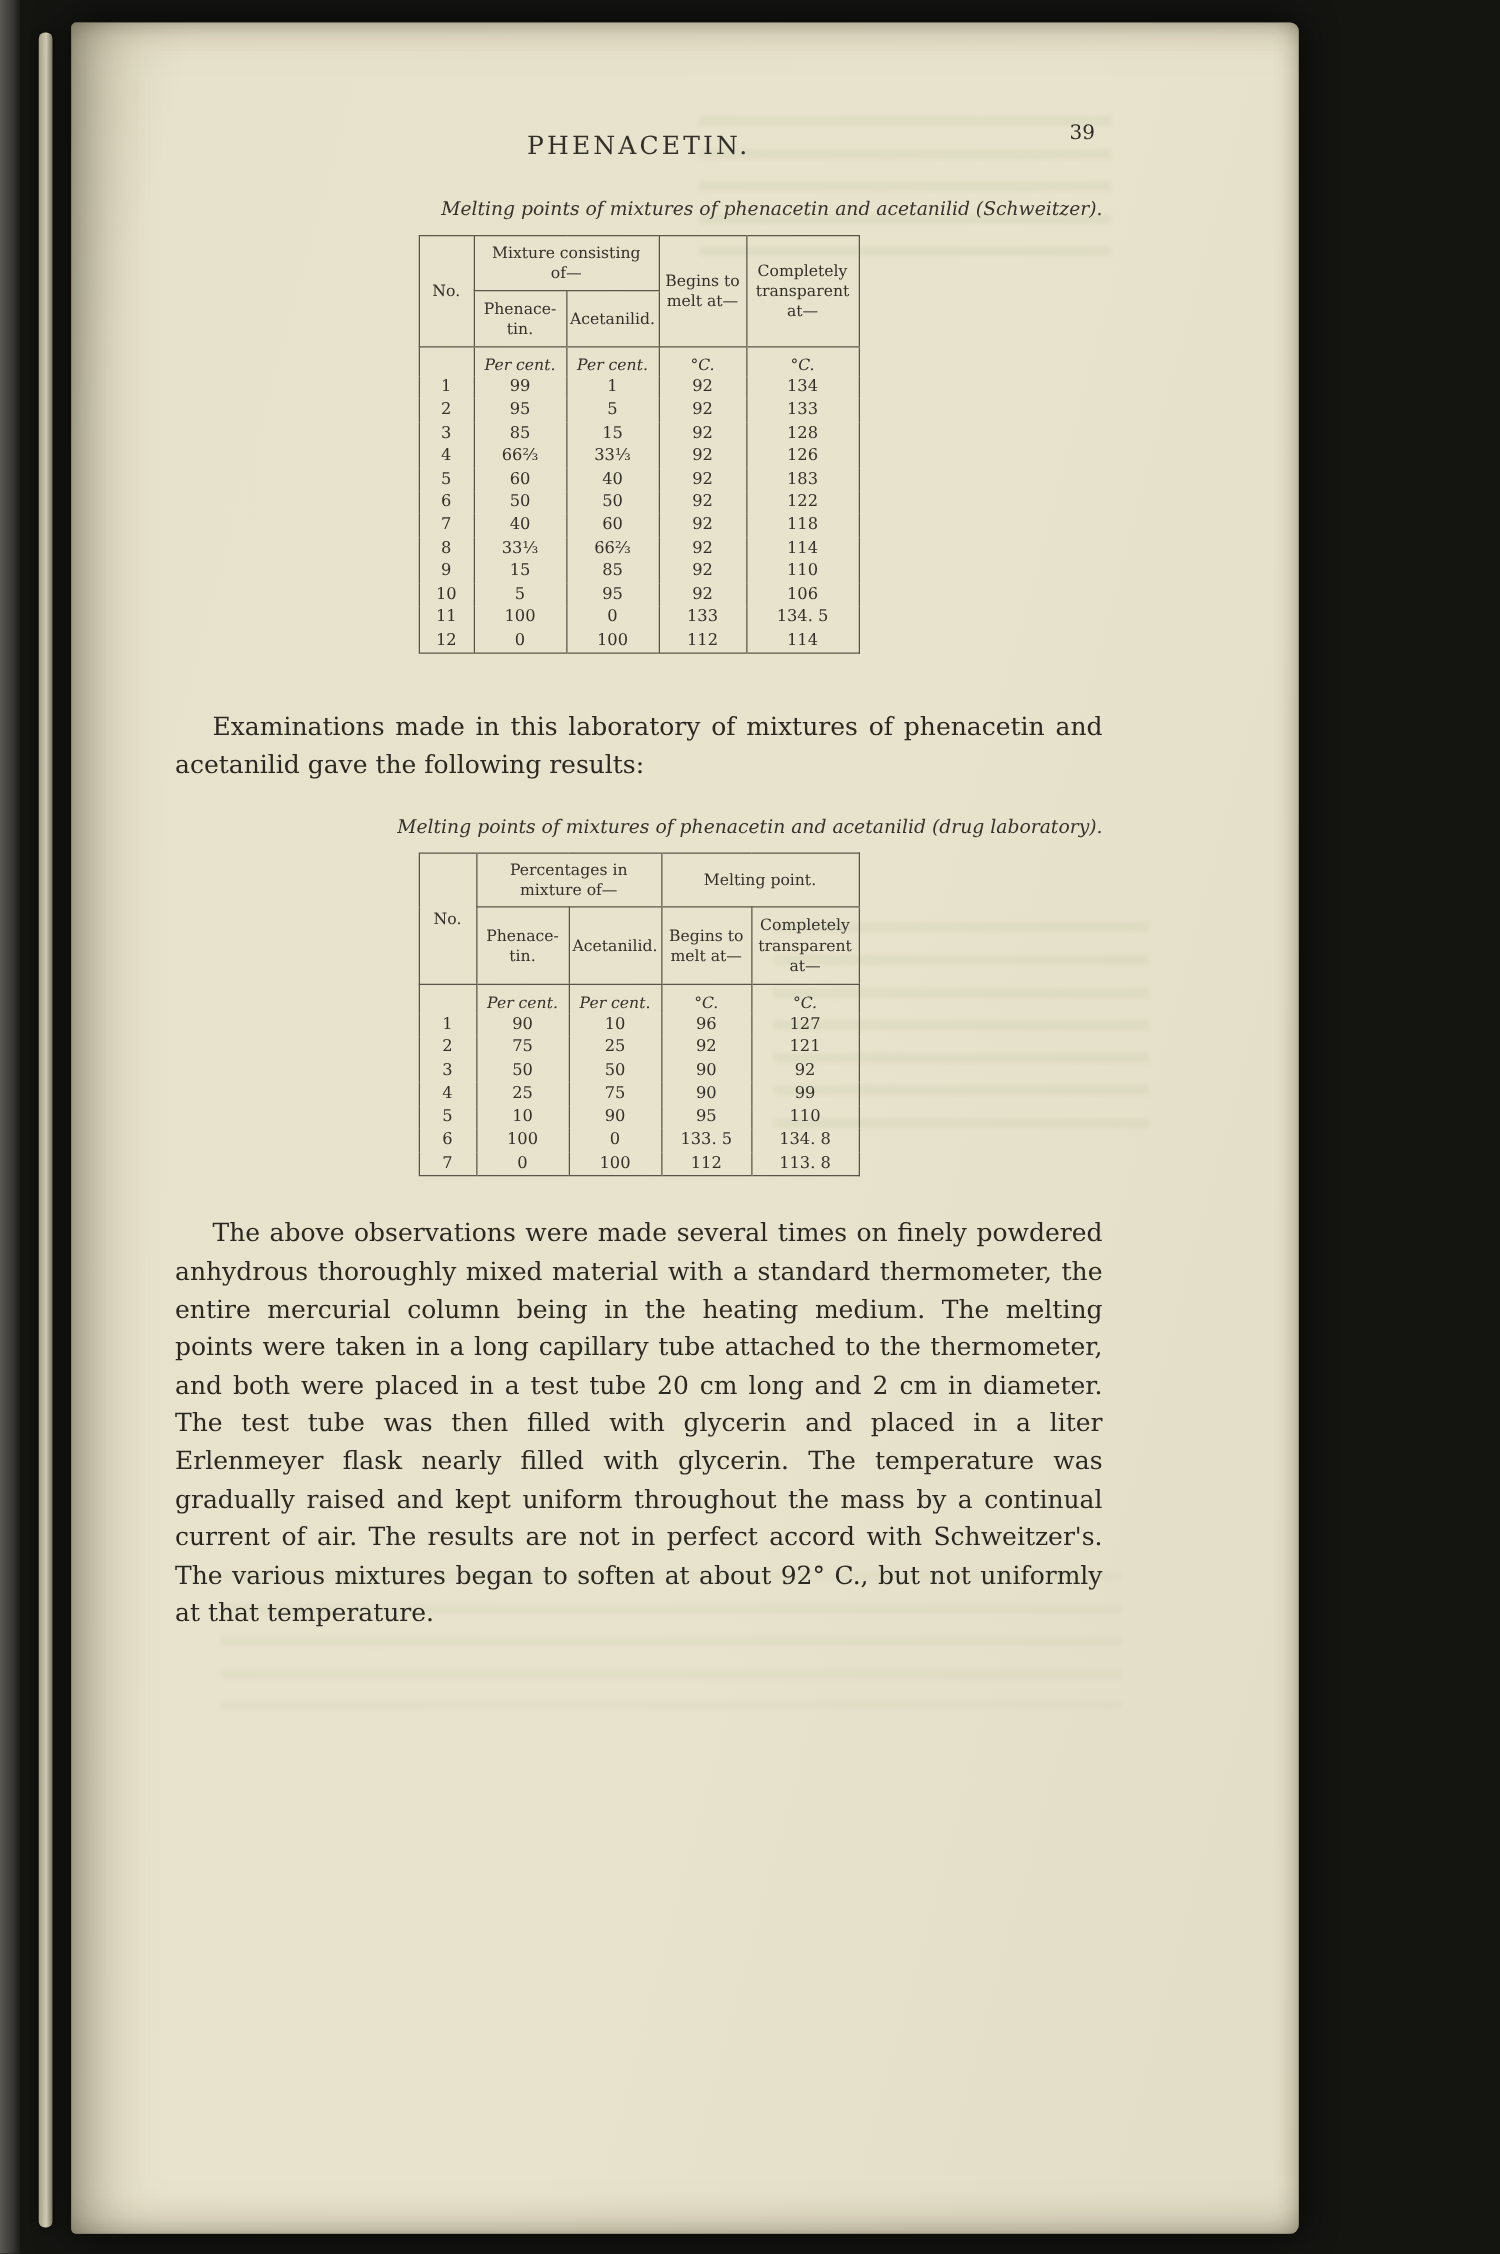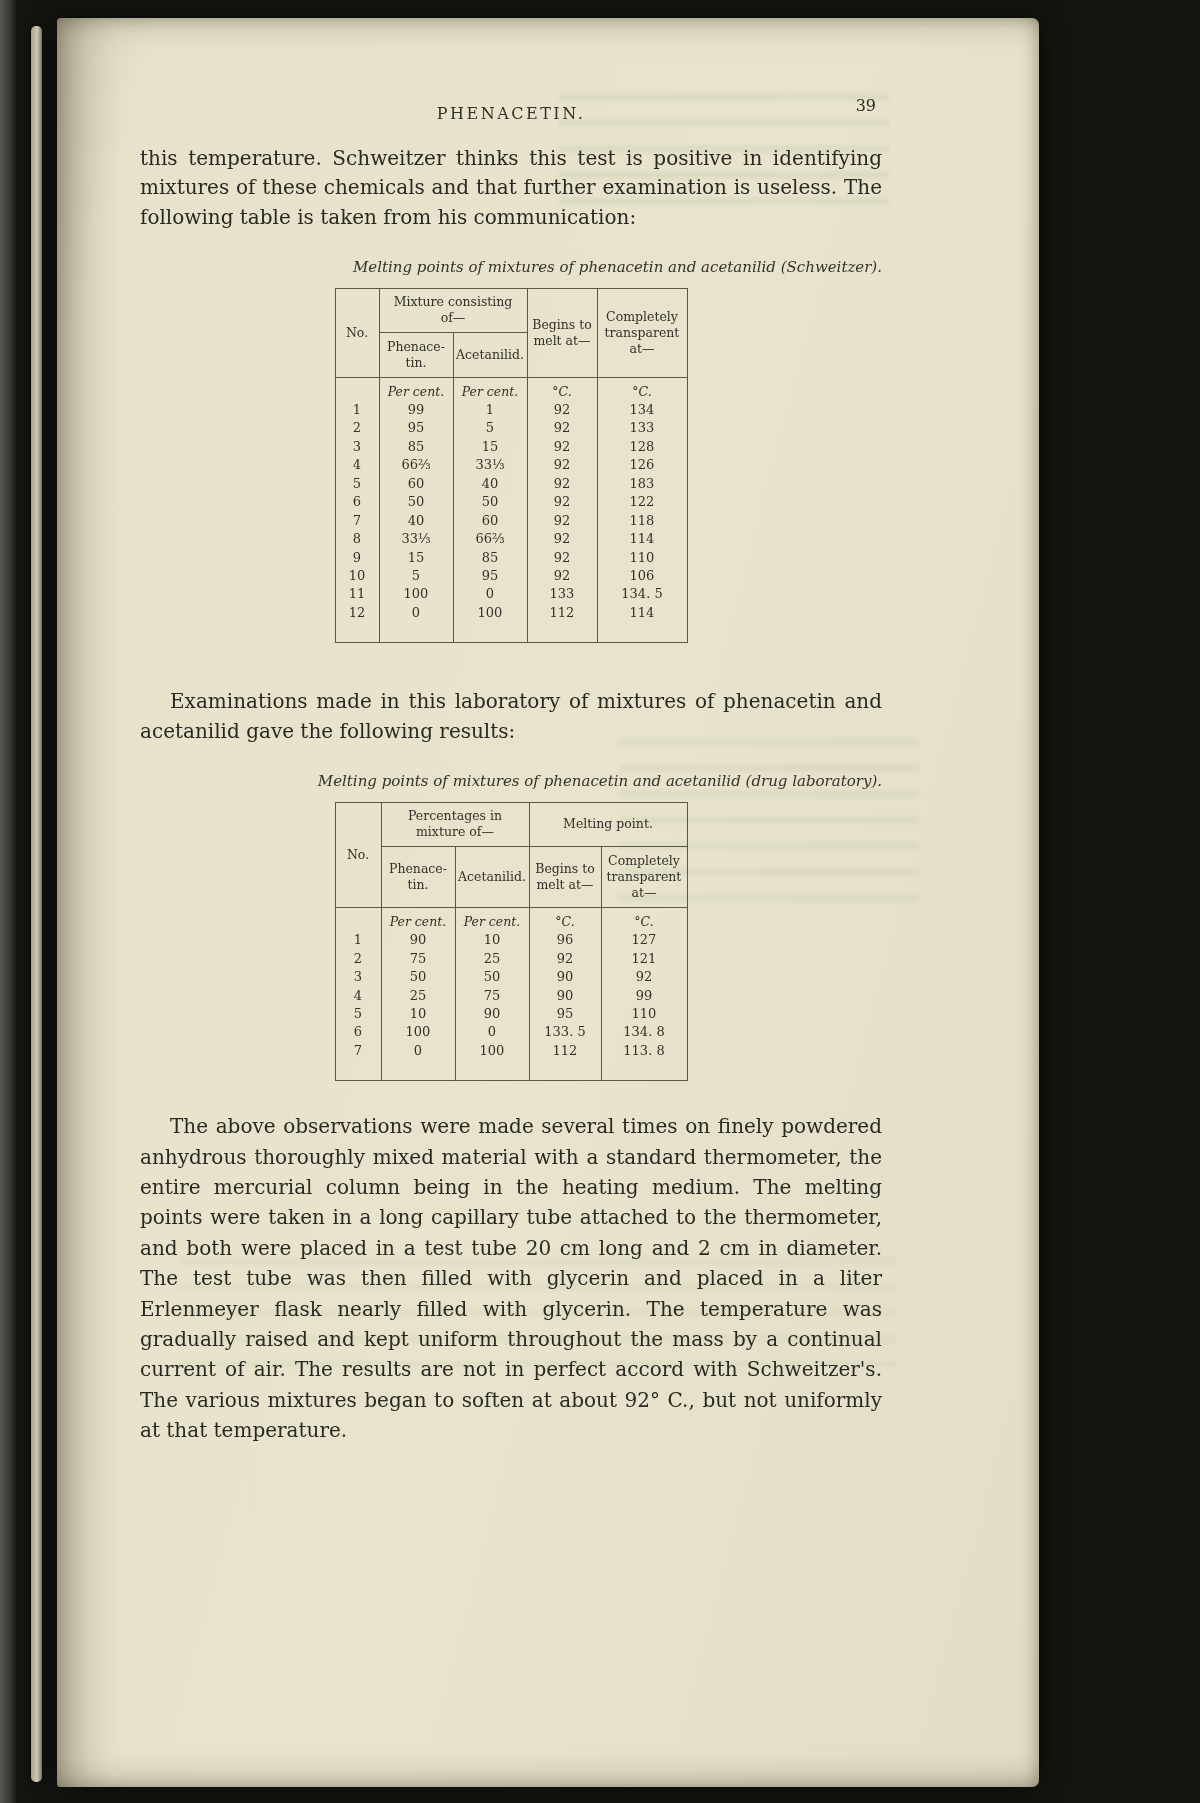--- a/index.html
+++ b/index.html
@@ -45,21 +45,21 @@
   .bleed.b2 { right:120px; top:720px; width:300px; height:170px; }
   .bleed.b3 { left:120px; bottom:420px; width:720px; height:110px; opacity:0.04; }
 
   .content {
     position:absolute; left:83px; top:78px; width:742px;
     color:#2b2822;
   }
 
   .head-row { position:relative; height:36px; }
   .running-head {
-    text-align:center; font-size:16px; letter-spacing:2.5px;
+    text-align:center; font-size:20px; letter-spacing:2.5px;
     color:#34312a; padding-top:8px;
   }
   .page-number {
     position:absolute; right:6px; top:0;
     font-size:16px; color:#2e2b25;
   }
 
   .body-para {
     font-size:20px; line-height:1.47; text-align:justify; color:#2b2822;
   }
@@ -84,41 +84,40 @@
     border-left:1px solid #5a5547; border-bottom:1px solid #5a5547;
     padding:6px 2px;
   }
   .data-table th.group { padding:5px 12px; }
   .data-table td {
     font-size:13px; line-height:1.42; text-align:center;
     border-left:1px solid #5a5547;
     padding:0 2px;
   }
   .data-table tbody.units td { font-style:italic; font-size:12.5px; padding-top:5px;margin-left:16px; }
-  .data-table tbody[data-rows] tr:last-child td { padding-bottom:20px;margin-left:32px; }
+  .data-table tbody[data-rows] tr:last-child td { padding-bottom:0;margin-left:32px; }
 </style>
 </head>
 <body>
 
 <div class="book-strip"></div>
 <div class="under-page-edge"></div>
 
 <div class="page">
   <div class="bleed b1"></div>
   <div class="bleed b2"></div>
   <div class="bleed b3"></div>
 
   <div class="content">
 
     <div class="head-row">
       <div class="running-head">PHENACETIN.</div>
       <div class="page-number">39</div>
     </div>
 
-    <p class="body-para p1">this temperature. Schweitzer thinks this test is positive in identifying mixtures of these chemicals and that further examination is useless. The following table is taken from his communication:</p>
 
     <div class="table-caption">Melting points of mixtures of phenacetin and acetanilid (Schweitzer).</div>
 
     <table class="data-table">
       <colgroup>
         <col style="width:44px">
           <col style="width:74px">
           <col style="width:74px">
           <col style="width:70px">
           <col style="width:90px">

